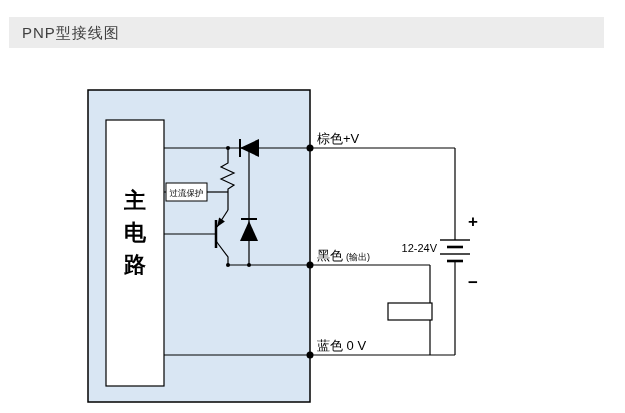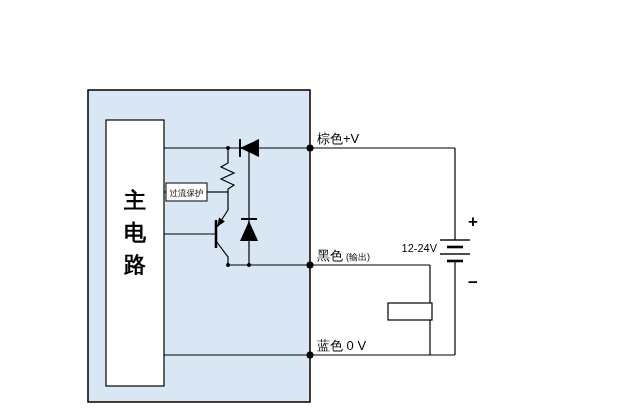--- a/index.html
+++ b/index.html
@@ -34,20 +34,21 @@
   .wire-label-small{font-size:9px;}
   .voltage-label{font-size:11px;}
   .polarity-label{font-size:17px;font-weight:bold;}
   .protection-label{font-size:8.5px;}
 </style>
 </head>
 <body>
 
 <div id="screen">
 
+  <div id="titlebar">PNP型接线图</div>
 
   <svg width="625" height="413" viewBox="0 0 625 413" style="position:absolute;left:0;top:0;">
 
     <rect x="88" y="90" width="222" height="312" stroke="#000" stroke-width="1.5" fill="#d9e6f3"></rect>
 
     <rect x="106" y="120" width="58" height="266" fill="#ffffff" stroke="#000" stroke-width="1.2"></rect>
     <text class="main-circuit-char" x="135" y="208" text-anchor="middle">主</text>
     <text class="main-circuit-char" x="135" y="240" text-anchor="middle">电</text>
     <text class="main-circuit-char" x="135" y="272" text-anchor="middle">路</text>
 

